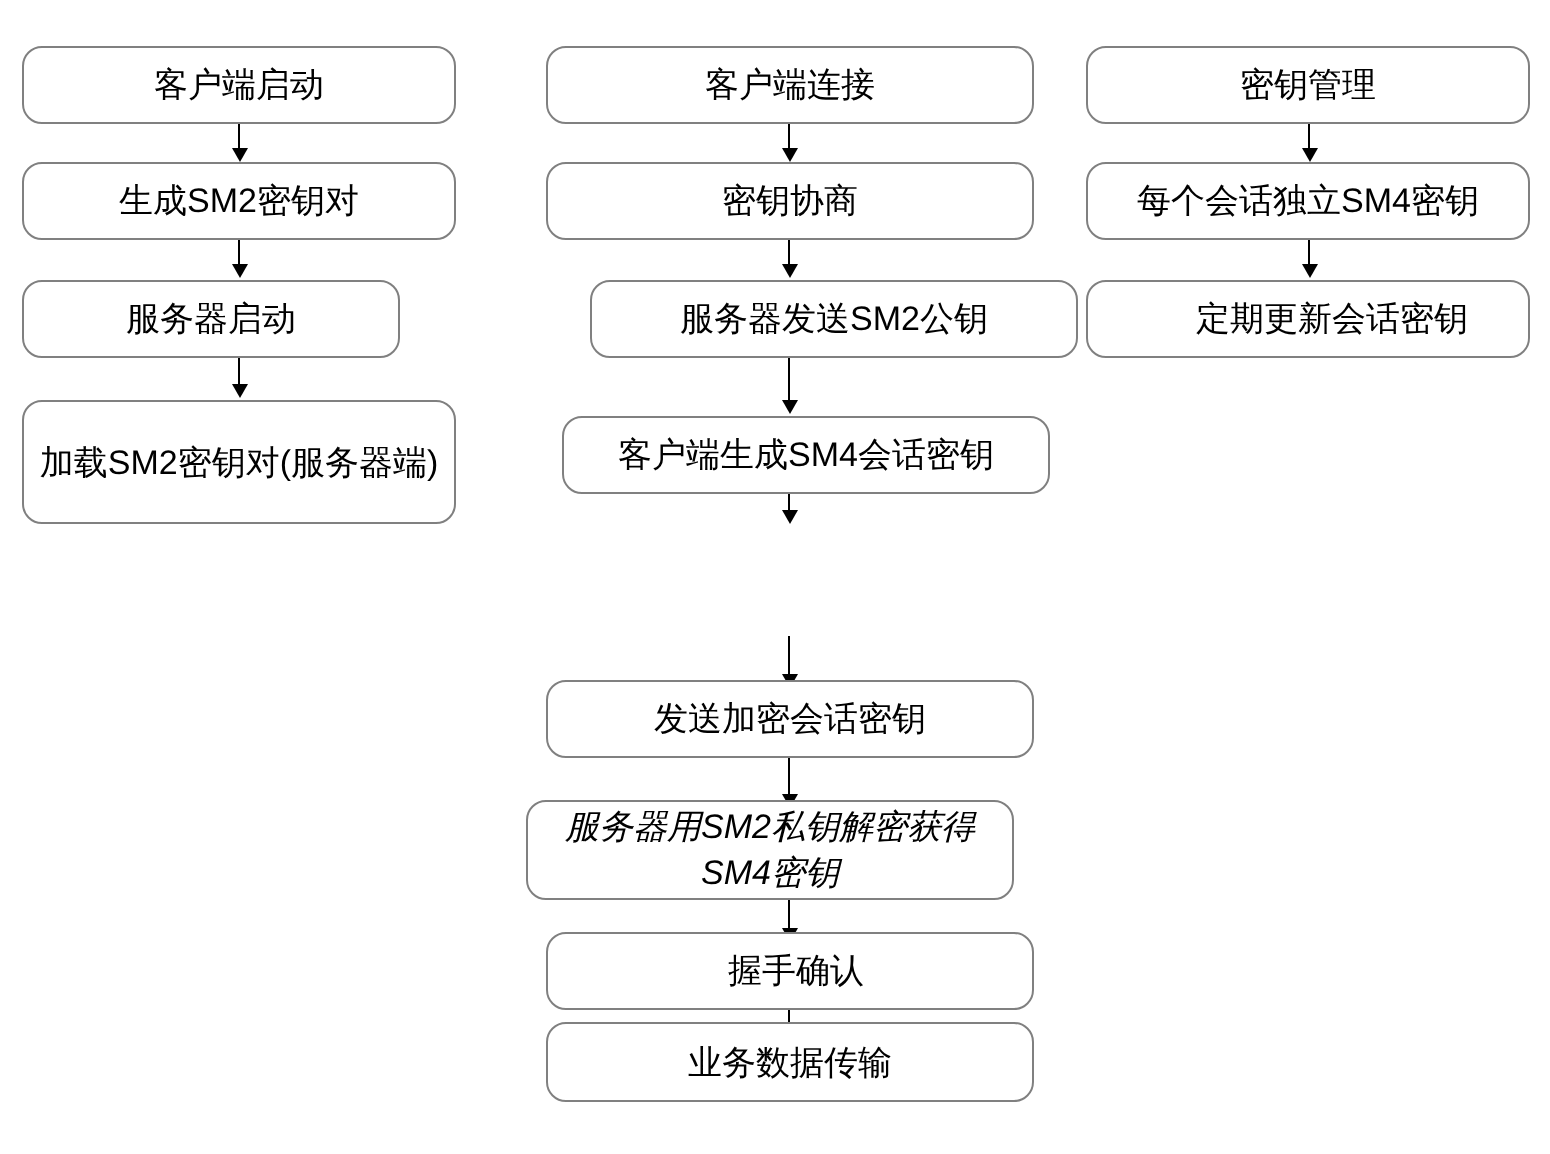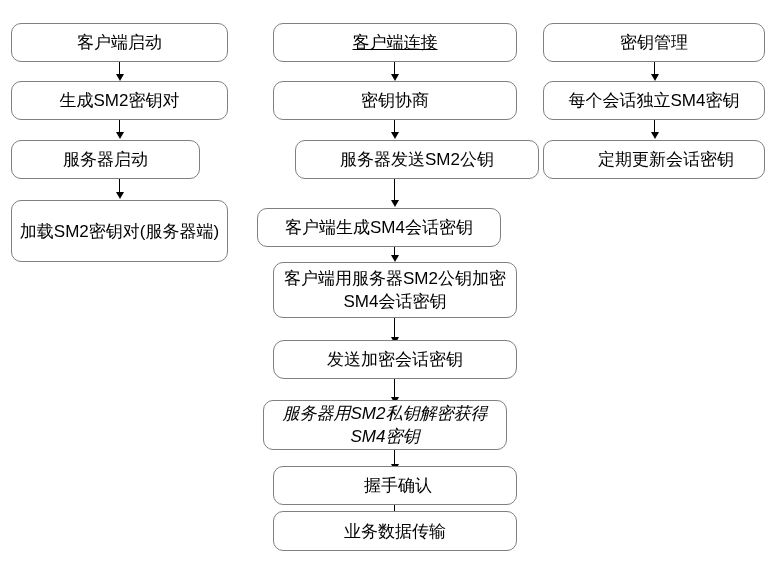--- a/index.html
+++ b/index.html
@@ -94,21 +94,21 @@
 
   <div class="arrow" style="left:119px; top:179px;">
     <div class="shaft" style="height:14px;"></div>
     <div class="head" style="top:13px;"></div>
   </div>
 
   <div class="node" style="left:11px; top:200px; width:217px; height:62px;">
     <span class="label">加载SM2密钥对(服务器端)</span>
   </div>
 
-  <div class="node" style="left:273px; top:23px; width:244px; height:39px;text-decoration:underline;">
+  <div class="node" style="left:273px; top:23px; width:244px; height:39px;">
     <span class="label">客户端连接</span>
   </div>
 
   <div class="arrow" style="left:394px; top:62px;">
     <div class="shaft" style="height:13px;"></div>
     <div class="head" style="top:12px;"></div>
   </div>
 
   <div class="node" style="left:273px; top:81px; width:244px; height:39px;">
     <span class="label">密钥协商</span>
@@ -121,39 +121,36 @@
 
   <div class="node" style="left:273px; top:140px; width:244px; height:39px;margin-left:22px;">
     <span class="label">服务器发送SM2公钥</span>
   </div>
 
   <div class="arrow" style="left:394px; top:179px;">
     <div class="shaft" style="height:22px;"></div>
     <div class="head" style="top:21px;"></div>
   </div>
 
-  <div class="node" style="left:257px; top:208px; width:244px; height:39px;">
+  <div class="node" style="left:281px; top:208px; width:244px; height:39px;">
     <span class="label">客户端生成SM4会话密钥</span>
   </div>
 
   <div class="arrow" style="left:394px; top:247px;">
     <div class="shaft" style="height:9px;"></div>
     <div class="head" style="top:8px;"></div>
   </div>
 
-  <div class="node" style="left:273px; top:262px; width:244px; height:56px;">
-    <span class="label">客户端用服务器SM2公钥加密SM4会话密钥</span>
-  </div>
 
   <div class="arrow" style="left:394px; top:318px;">
     <div class="shaft" style="height:20px;"></div>
     <div class="head" style="top:19px;"></div>
   </div>
 
-  <div class="node" style="left:273px; top:340px; width:244px; height:39px;border-radius:11px;">
+  <div class="node" style="left:273px; top:340px; width:244px; height:39px;">
     <span class="label">发送加密会话密钥</span>
   </div>
 
   <div class="arrow" style="left:394px; top:379px;">
     <div class="shaft" style="height:19px;"></div>
     <div class="head" style="top:18px;"></div>
   </div>
 
   <div class="node" style="left:263px; top:400px; width:244px; height:50px;font-style:italic;">
     <span class="label">服务器用SM2私钥解密获得SM4密钥</span>

